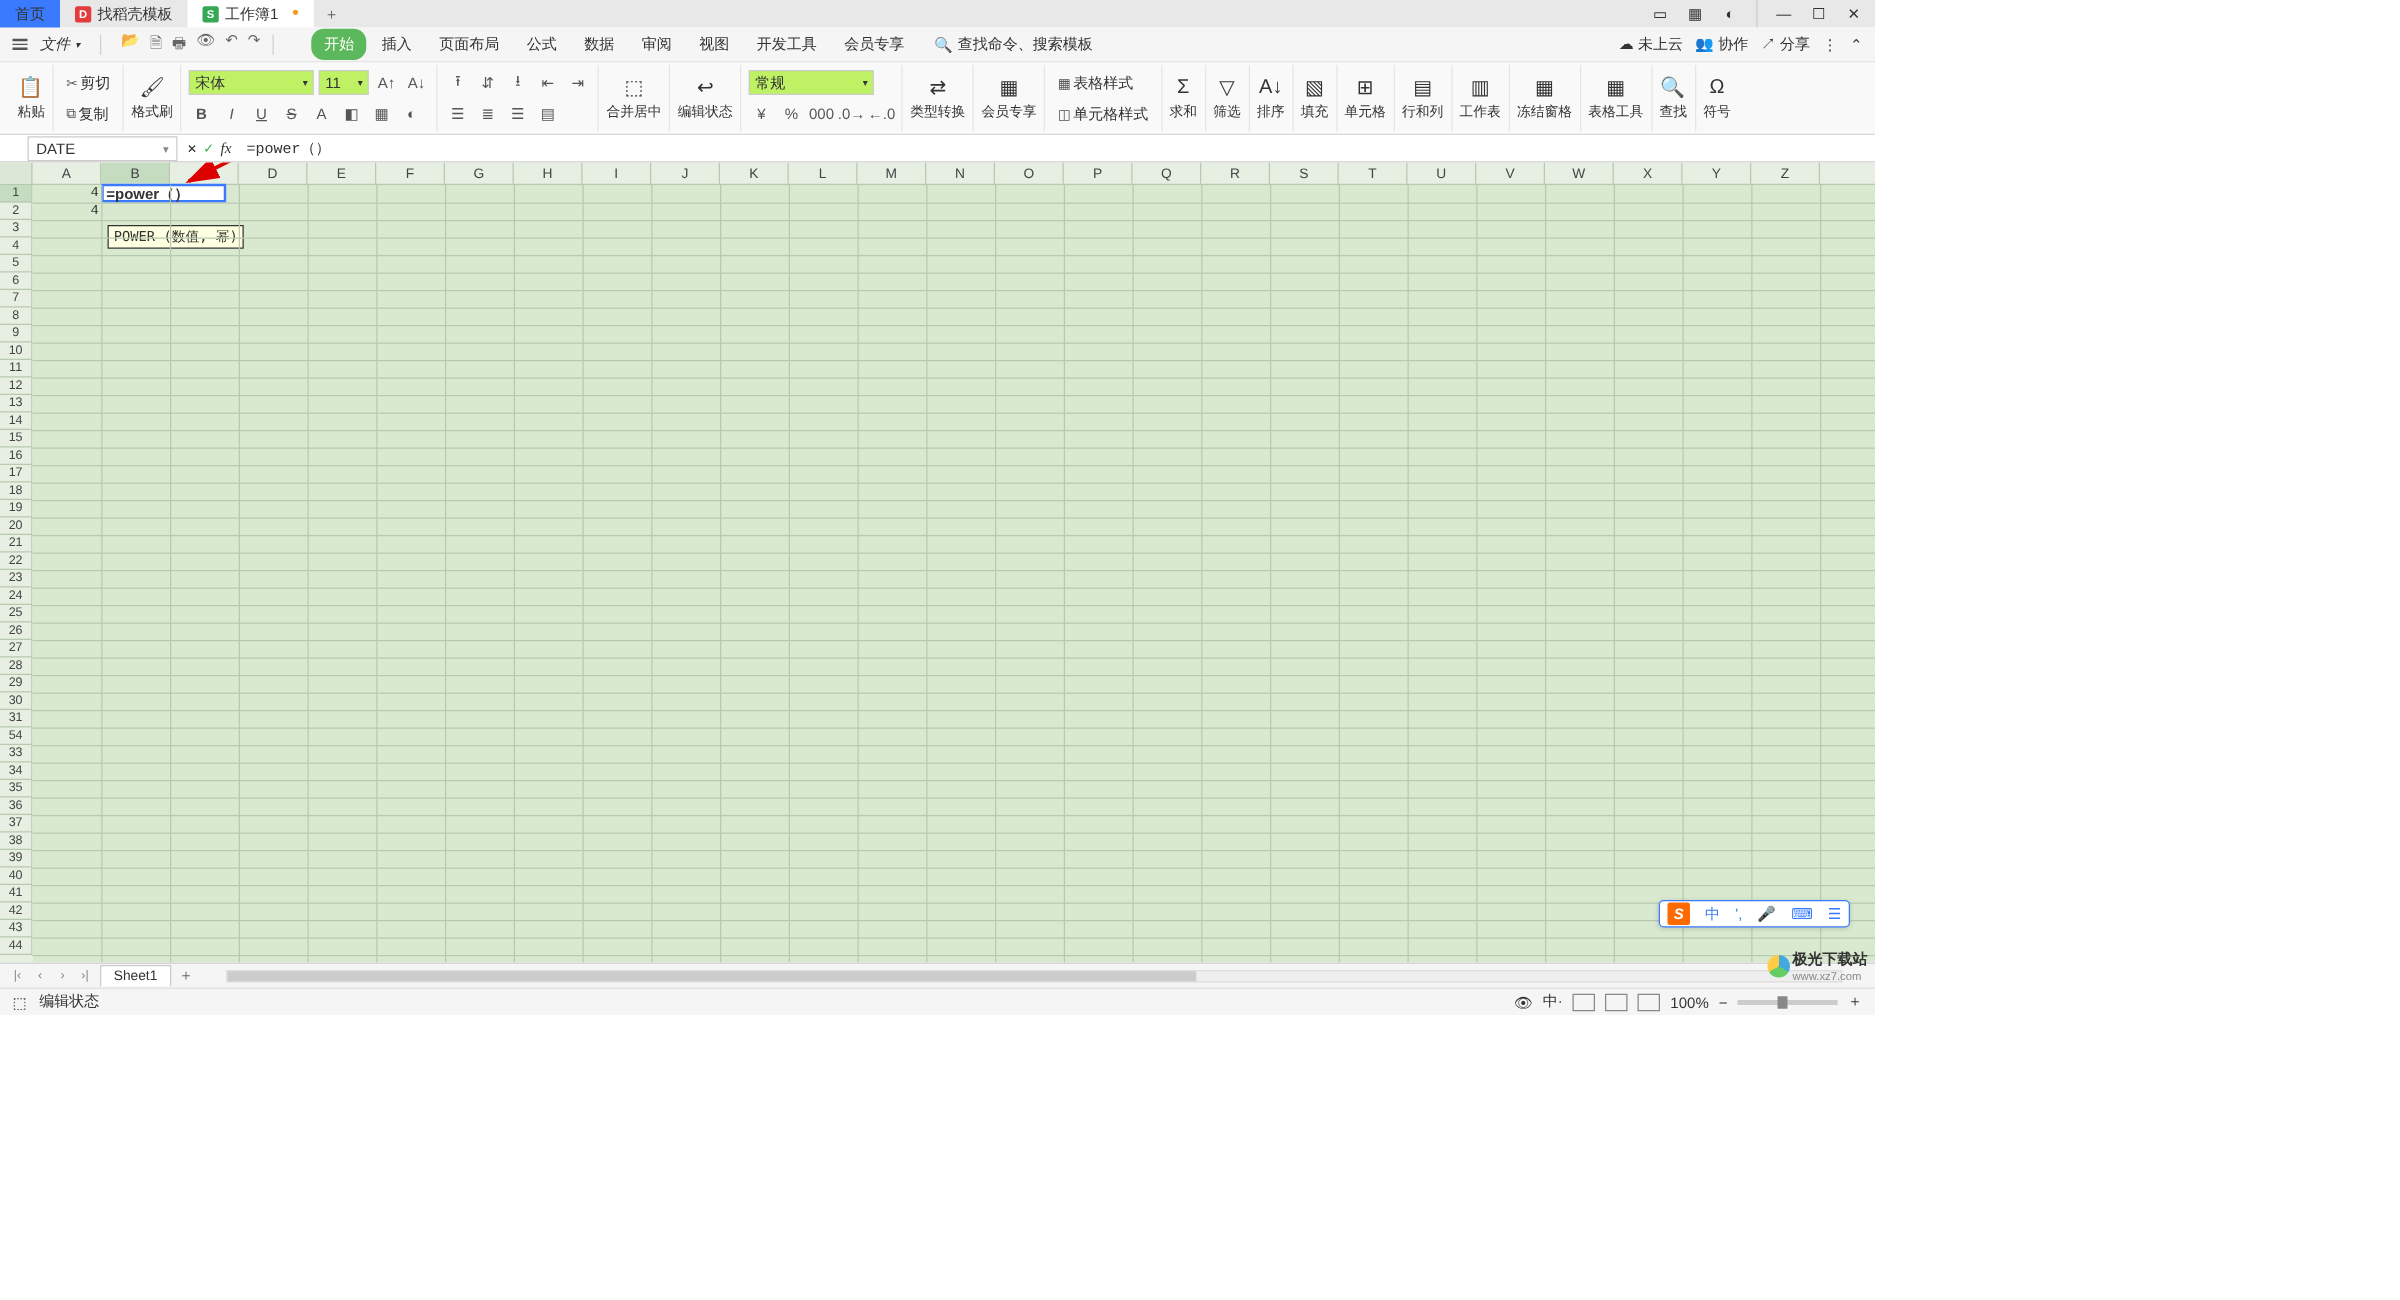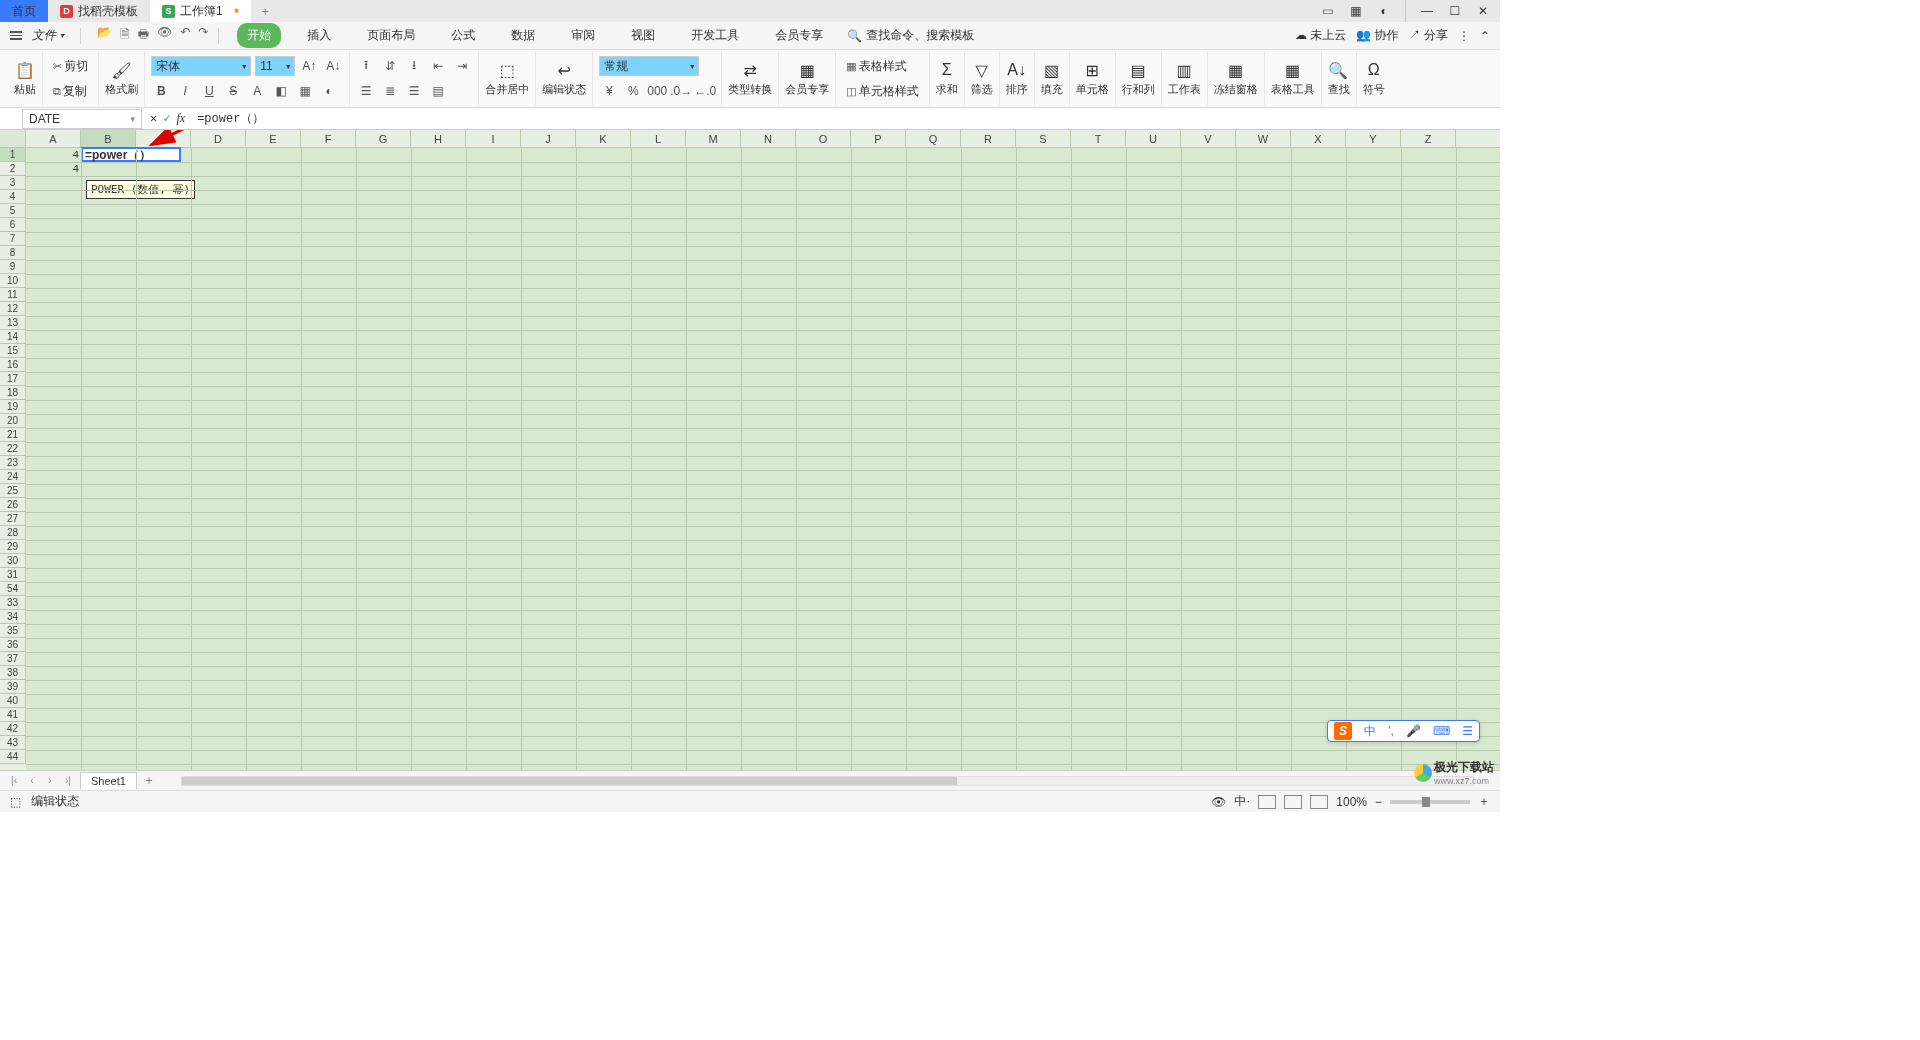--- a/index.html
+++ b/index.html
@@ -14,36 +14,36 @@
 .titlebar-right{margin-left:auto;display:flex;align-items:center;gap:10px;padding-right:8px;color:#666;}
 .trbtn{width:18px;height:18px;display:flex;align-items:center;justify-content:center;cursor:pointer;}
 .menubar{height:28px;background:#f5f5f5;display:flex;align-items:center;padding:0 10px;gap:4px;border-bottom:1px solid #e0e0e0;}
 .menubar .mbtn{padding:3px 6px;color:#555;cursor:pointer;}
 .menubar .file{display:flex;align-items:center;gap:4px;font-style:italic;}
 .menubar .hamburger{display:flex;flex-direction:column;gap:2px;}
 .menubar .hamburger span{width:12px;height:1.5px;background:#555;}
 .menubar .qat{display:flex;gap:8px;margin-left:6px;}
 .menubar .qat .qbtn{color:#666;cursor:pointer;}
 .menubar .divider{width:1px;height:16px;background:#d0d0d0;margin:0 6px;}
-.menubar .tabs{display:flex;gap:16px;margin-left:8px;}
+.menubar .tabs{display:flex;gap:2px;margin-left:20px;}
 .menubar .tabs .mtab{padding:4px 10px;cursor:pointer;color:#333;}
 .menubar .tabs .mtab.active{background:#5cb85c;color:#fff;border-radius:10px;}
 .menubar .search{margin-left:10px;color:#999;display:flex;align-items:center;gap:4px;}
 .menubar .right{margin-left:auto;display:flex;align-items:center;gap:10px;color:#666;}
 .menubar .right .link{cursor:pointer;}
 .ribbon{height:58px;background:#f9f9f9;border-bottom:1px solid #d8d8d8;display:flex;align-items:stretch;padding:2px 8px;}
 .rgroup{display:flex;flex-direction:column;align-items:center;justify-content:center;padding:0 6px;border-right:1px solid #e5e5e5;}
 .rgroup.noborder{border-right:none;}
 .rgroup .big{display:flex;flex-direction:column;align-items:center;gap:2px;cursor:pointer;color:#555;}
 .rgroup .big .ico{width:20px;height:20px;display:flex;align-items:center;justify-content:center;font-size:16px;}
 .rgroup .big .lbl{font-size:11px;}
 .rgroup .col{display:flex;flex-direction:column;gap:4px;justify-content:center;}
 .rgroup .row{display:flex;align-items:center;gap:4px;}
 .minibtn{padding:2px 4px;color:#555;cursor:pointer;font-size:11px;display:flex;align-items:center;gap:2px;}
-.drop{border:1px solid #ccc;background:#7dd3fc;height:20px;display:flex;align-items:center;padding:0 4px;font-size:11px;color:#555;}
+.drop{border:1px solid #ccc;background:#bef264;height:20px;display:flex;align-items:center;padding:0 4px;font-size:11px;color:#555;}
 .btn-sq{width:20px;height:20px;border:1px solid transparent;display:flex;align-items:center;justify-content:center;color:#555;cursor:pointer;font-size:12px;}
 .formulabar{height:22px;background:#fff;border-bottom:1px solid #ccc;display:flex;align-items:center;}
 .namebox{width:120px;border:1px solid #ccc;height:20px;display:flex;align-items:center;padding:0 6px;margin-left:22px;position:relative;}
 .namebox .dd{margin-left:auto;color:#888;font-size:9px;}
 .fbbtns{display:flex;gap:6px;padding:0 8px;color:#666;}
 .fbbtn{cursor:pointer;font-family:monospace;}
 .fx{font-style:italic;font-family:serif;}
 .finput{flex:1;padding:0 4px;font-family:"Courier New",monospace;font-size:12px;color:#333;}
 .grid-wrap{position:relative;height:640px;overflow:hidden;}
 .cols{display:flex;background:#e6efe2;height:18px;border-bottom:1px solid #b8c9b0;}

